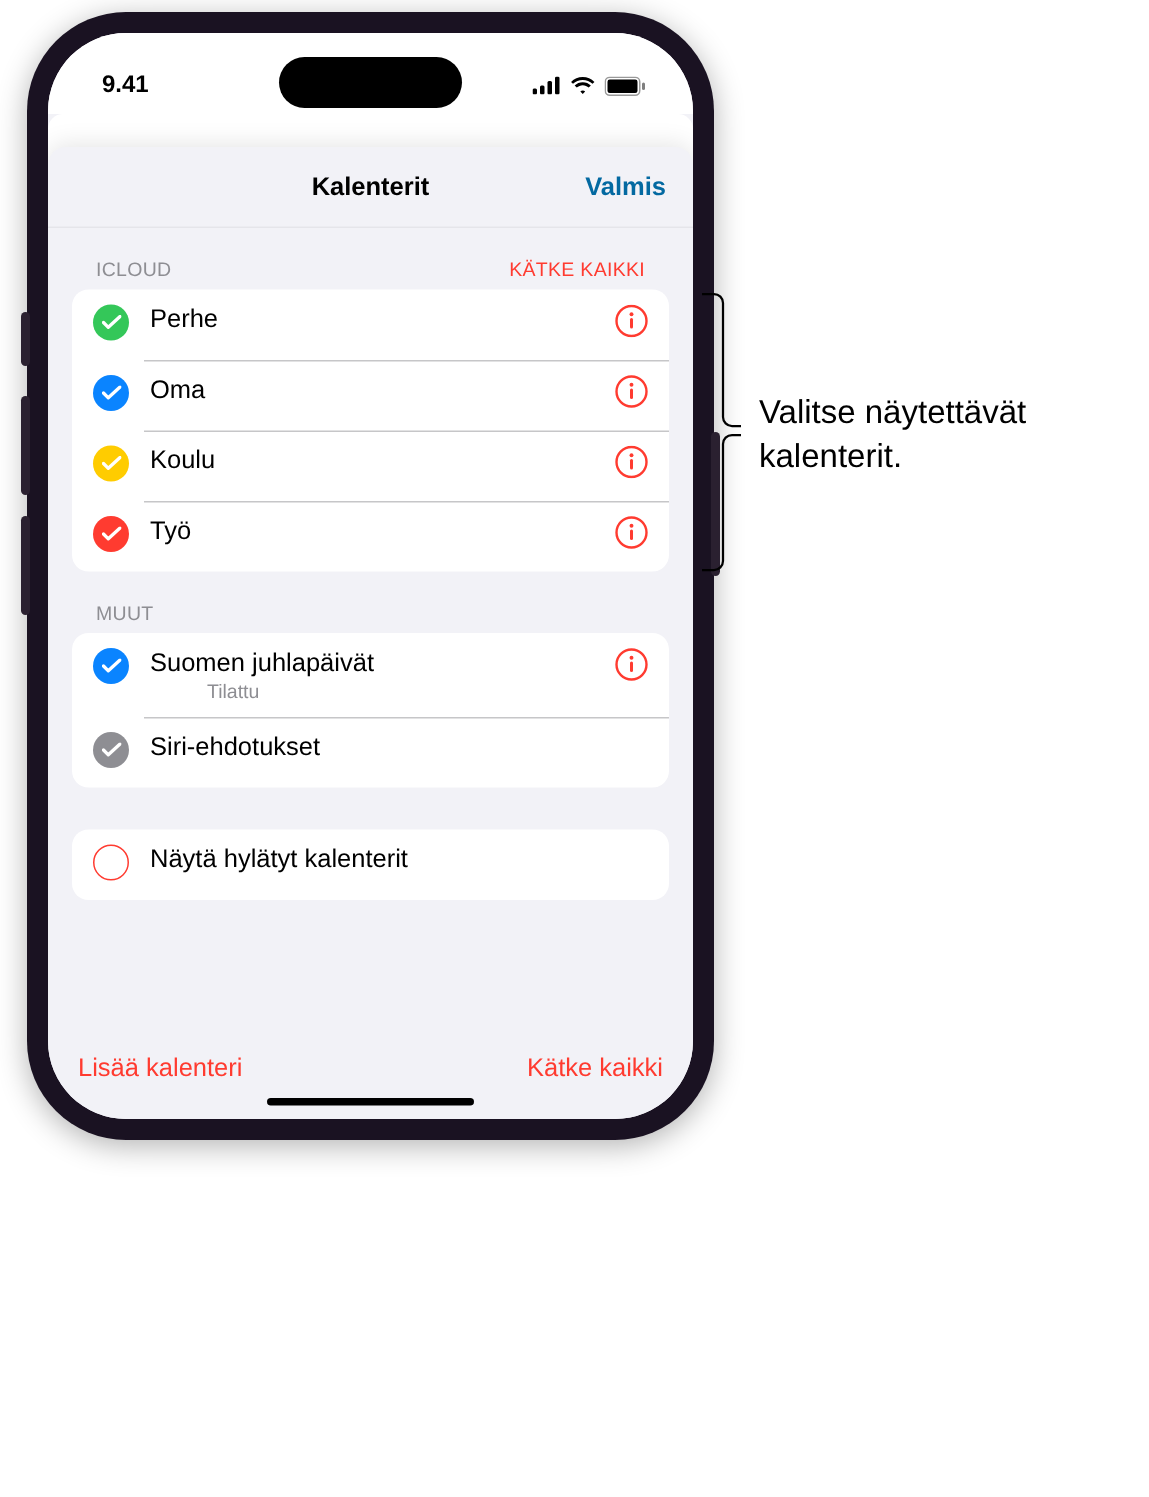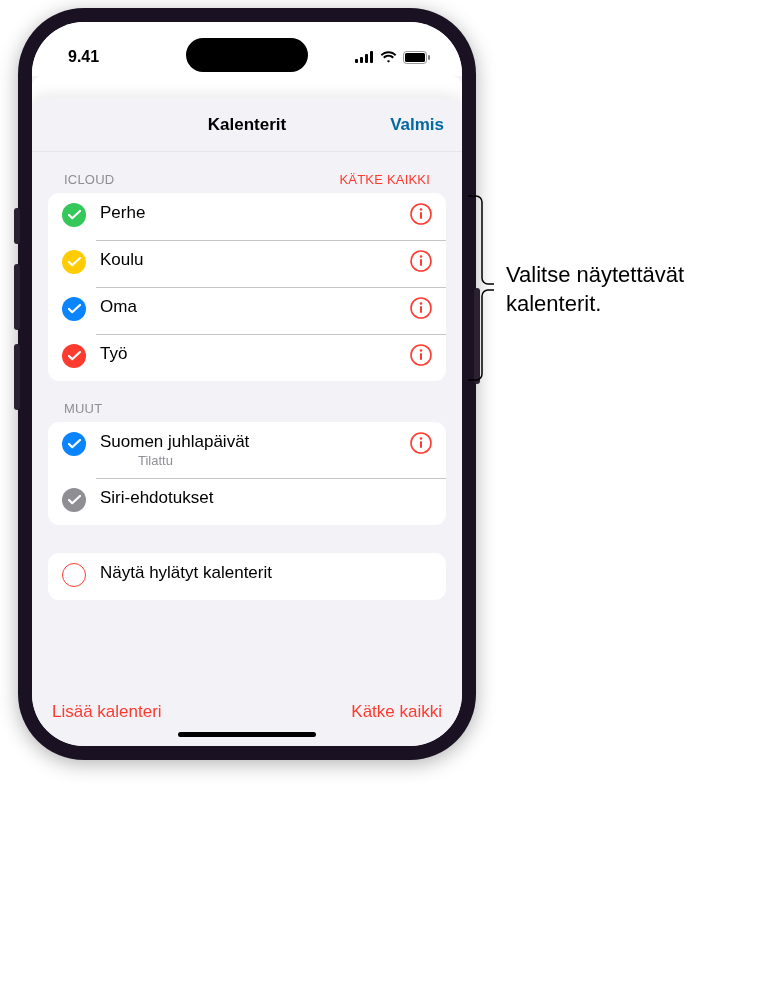--- a/index.html
+++ b/index.html
@@ -258,45 +258,45 @@
             <span class="info-btn">
               <svg width="22" height="22" viewBox="0 0 22 22">
                   <circle cx="11" cy="11" r="10" fill="none" stroke="#ff3b30" stroke-width="1.6"></circle>
                   <circle cx="11" cy="6.5" r="1.3" fill="#ff3b30"></circle>
                   <rect x="10" y="9" width="2" height="7" rx="1" fill="#ff3b30"></rect>
                 </svg>
             </span>
           </div>
 
           <div class="row">
+            <span class="check" style="background:#0a84ff">
+              <svg width="13" height="10" viewBox="0 0 13 10">
+                  <path d="M1 5l3.2 3.2L12 1" stroke="#fff" stroke-width="2.2" fill="none" stroke-linecap="round" stroke-linejoin="round"></path>
+                </svg>
+            </span>
+            <div class="row-text">
+                <span class="row-label">Oma</span>
+              </div>
+            <span class="info-btn">
+              <svg width="22" height="22" viewBox="0 0 22 22">
+                  <circle cx="11" cy="11" r="10" fill="none" stroke="#ff3b30" stroke-width="1.6"></circle>
+                  <circle cx="11" cy="6.5" r="1.3" fill="#ff3b30"></circle>
+                  <rect x="10" y="9" width="2" height="7" rx="1" fill="#ff3b30"></rect>
+                </svg>
+            </span>
+          </div>
+
+          <div class="row">
             <span class="check" style="background:#ffcc00">
               <svg width="13" height="10" viewBox="0 0 13 10">
                   <path d="M1 5l3.2 3.2L12 1" stroke="#fff" stroke-width="2.2" fill="none" stroke-linecap="round" stroke-linejoin="round"></path>
                 </svg>
             </span>
             <div class="row-text">
                 <span class="row-label">Koulu</span>
-              </div>
-            <span class="info-btn">
-              <svg width="22" height="22" viewBox="0 0 22 22">
-                  <circle cx="11" cy="11" r="10" fill="none" stroke="#ff3b30" stroke-width="1.6"></circle>
-                  <circle cx="11" cy="6.5" r="1.3" fill="#ff3b30"></circle>
-                  <rect x="10" y="9" width="2" height="7" rx="1" fill="#ff3b30"></rect>
-                </svg>
-            </span>
-          </div>
-
-          <div class="row">
-            <span class="check" style="background:#0a84ff">
-              <svg width="13" height="10" viewBox="0 0 13 10">
-                  <path d="M1 5l3.2 3.2L12 1" stroke="#fff" stroke-width="2.2" fill="none" stroke-linecap="round" stroke-linejoin="round"></path>
-                </svg>
-            </span>
-            <div class="row-text">
-                <span class="row-label">Oma</span>
               </div>
             <span class="info-btn">
               <svg width="22" height="22" viewBox="0 0 22 22">
                   <circle cx="11" cy="11" r="10" fill="none" stroke="#ff3b30" stroke-width="1.6"></circle>
                   <circle cx="11" cy="6.5" r="1.3" fill="#ff3b30"></circle>
                   <rect x="10" y="9" width="2" height="7" rx="1" fill="#ff3b30"></rect>
                 </svg>
             </span>
           </div>
 

